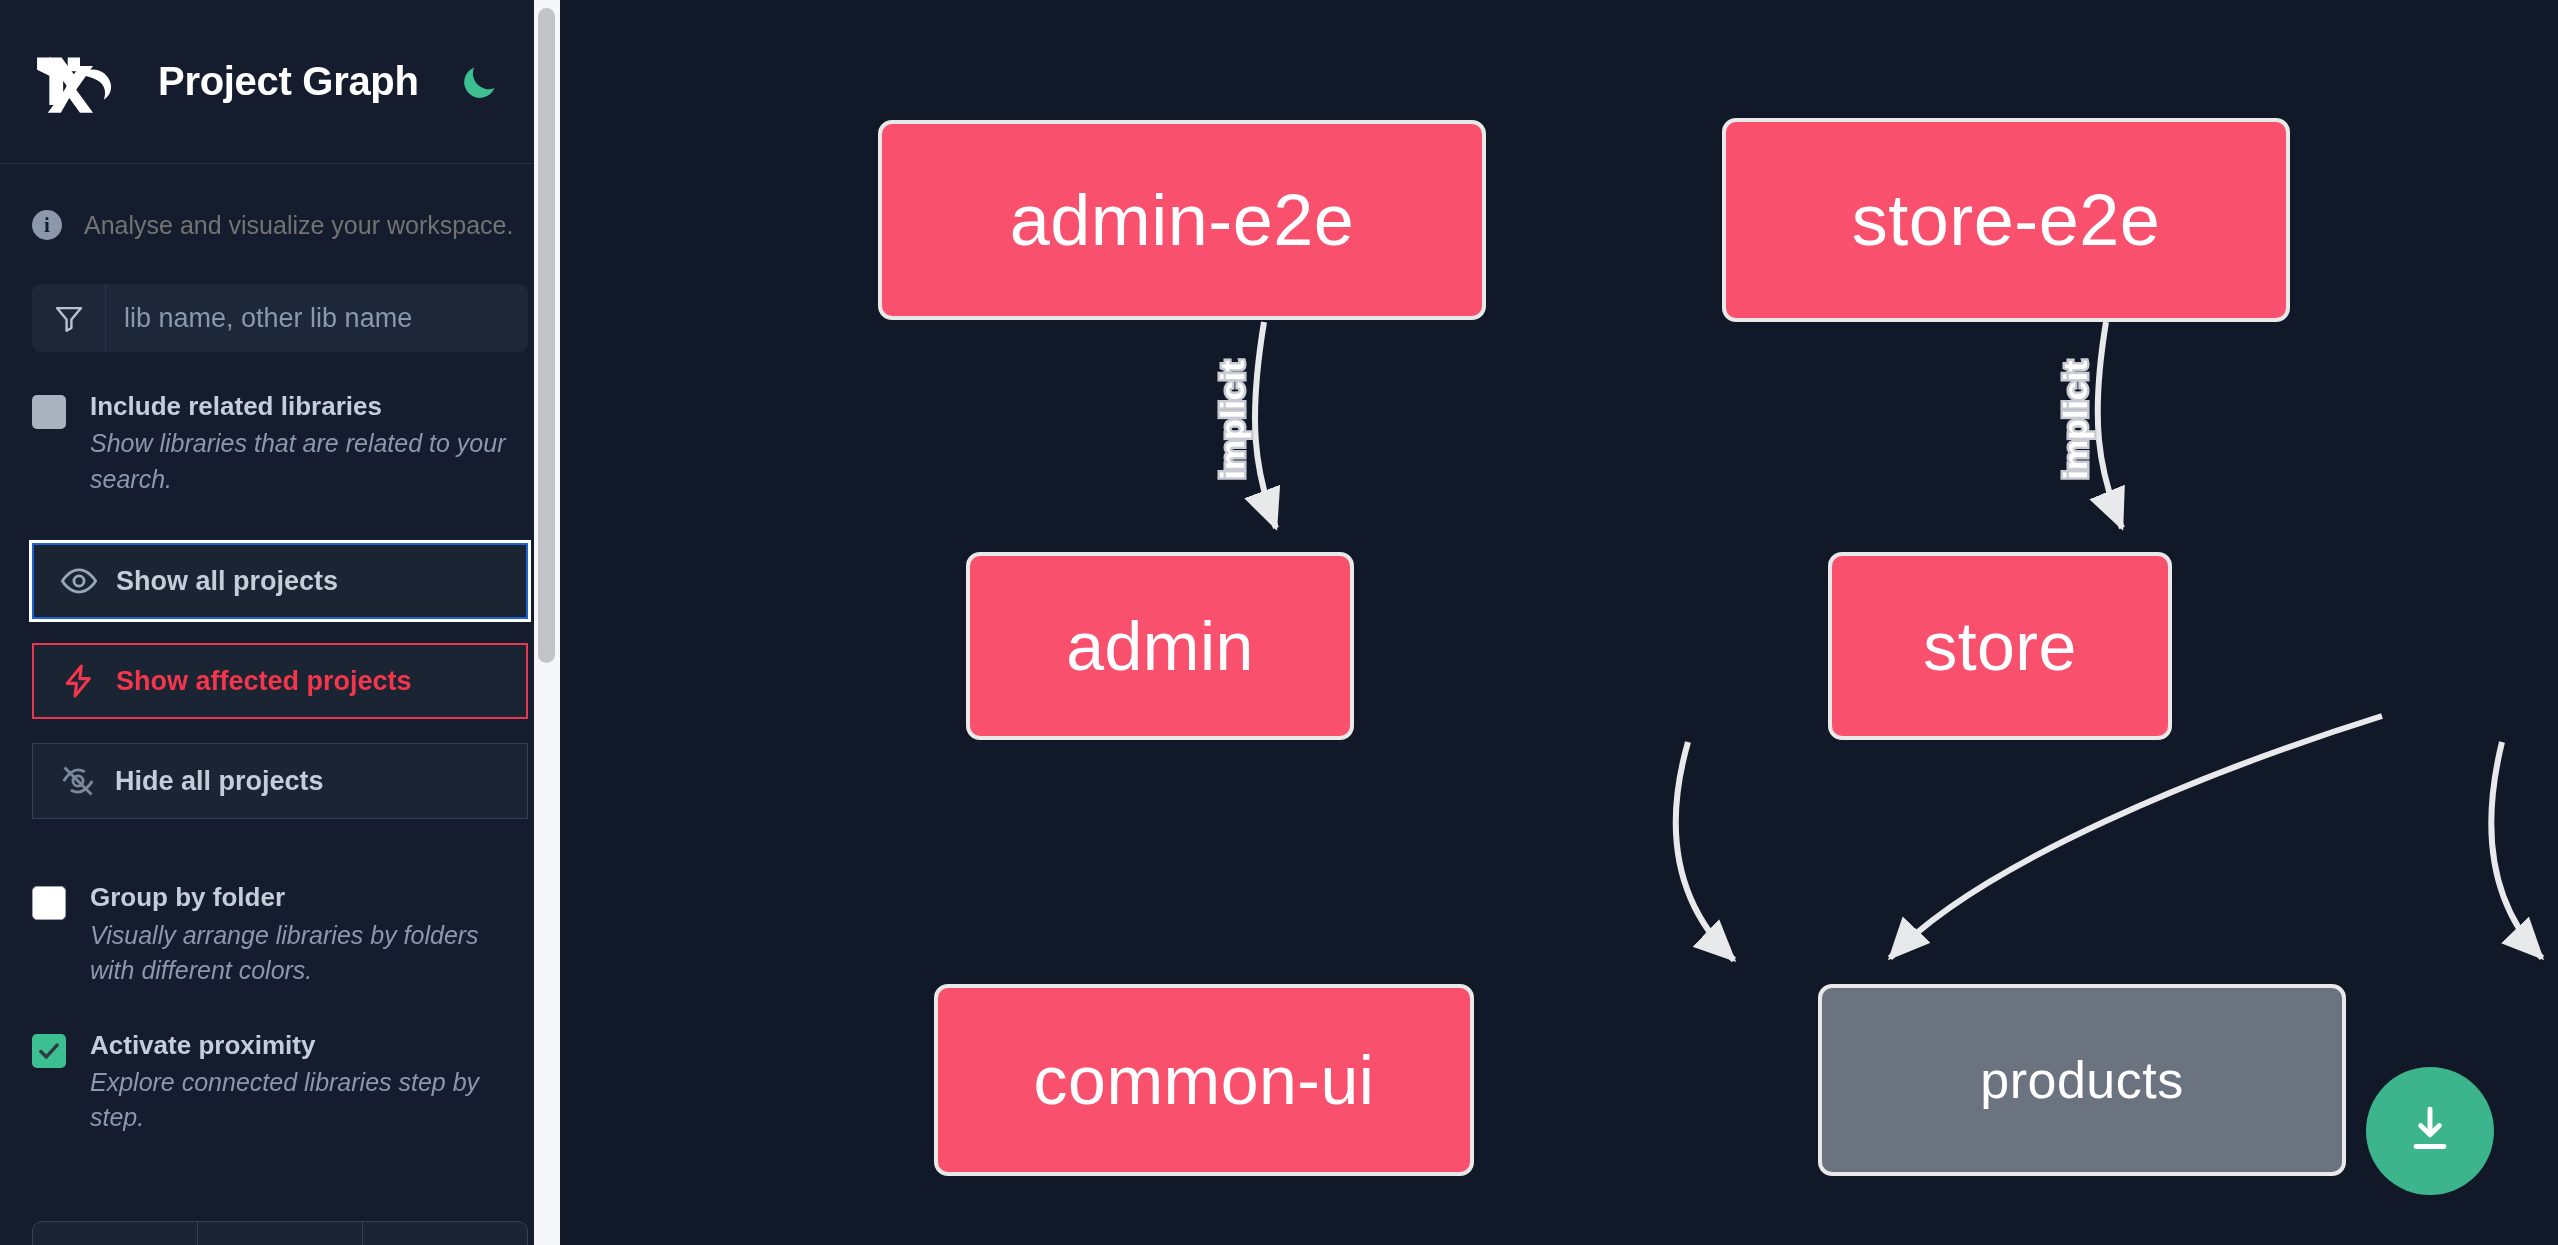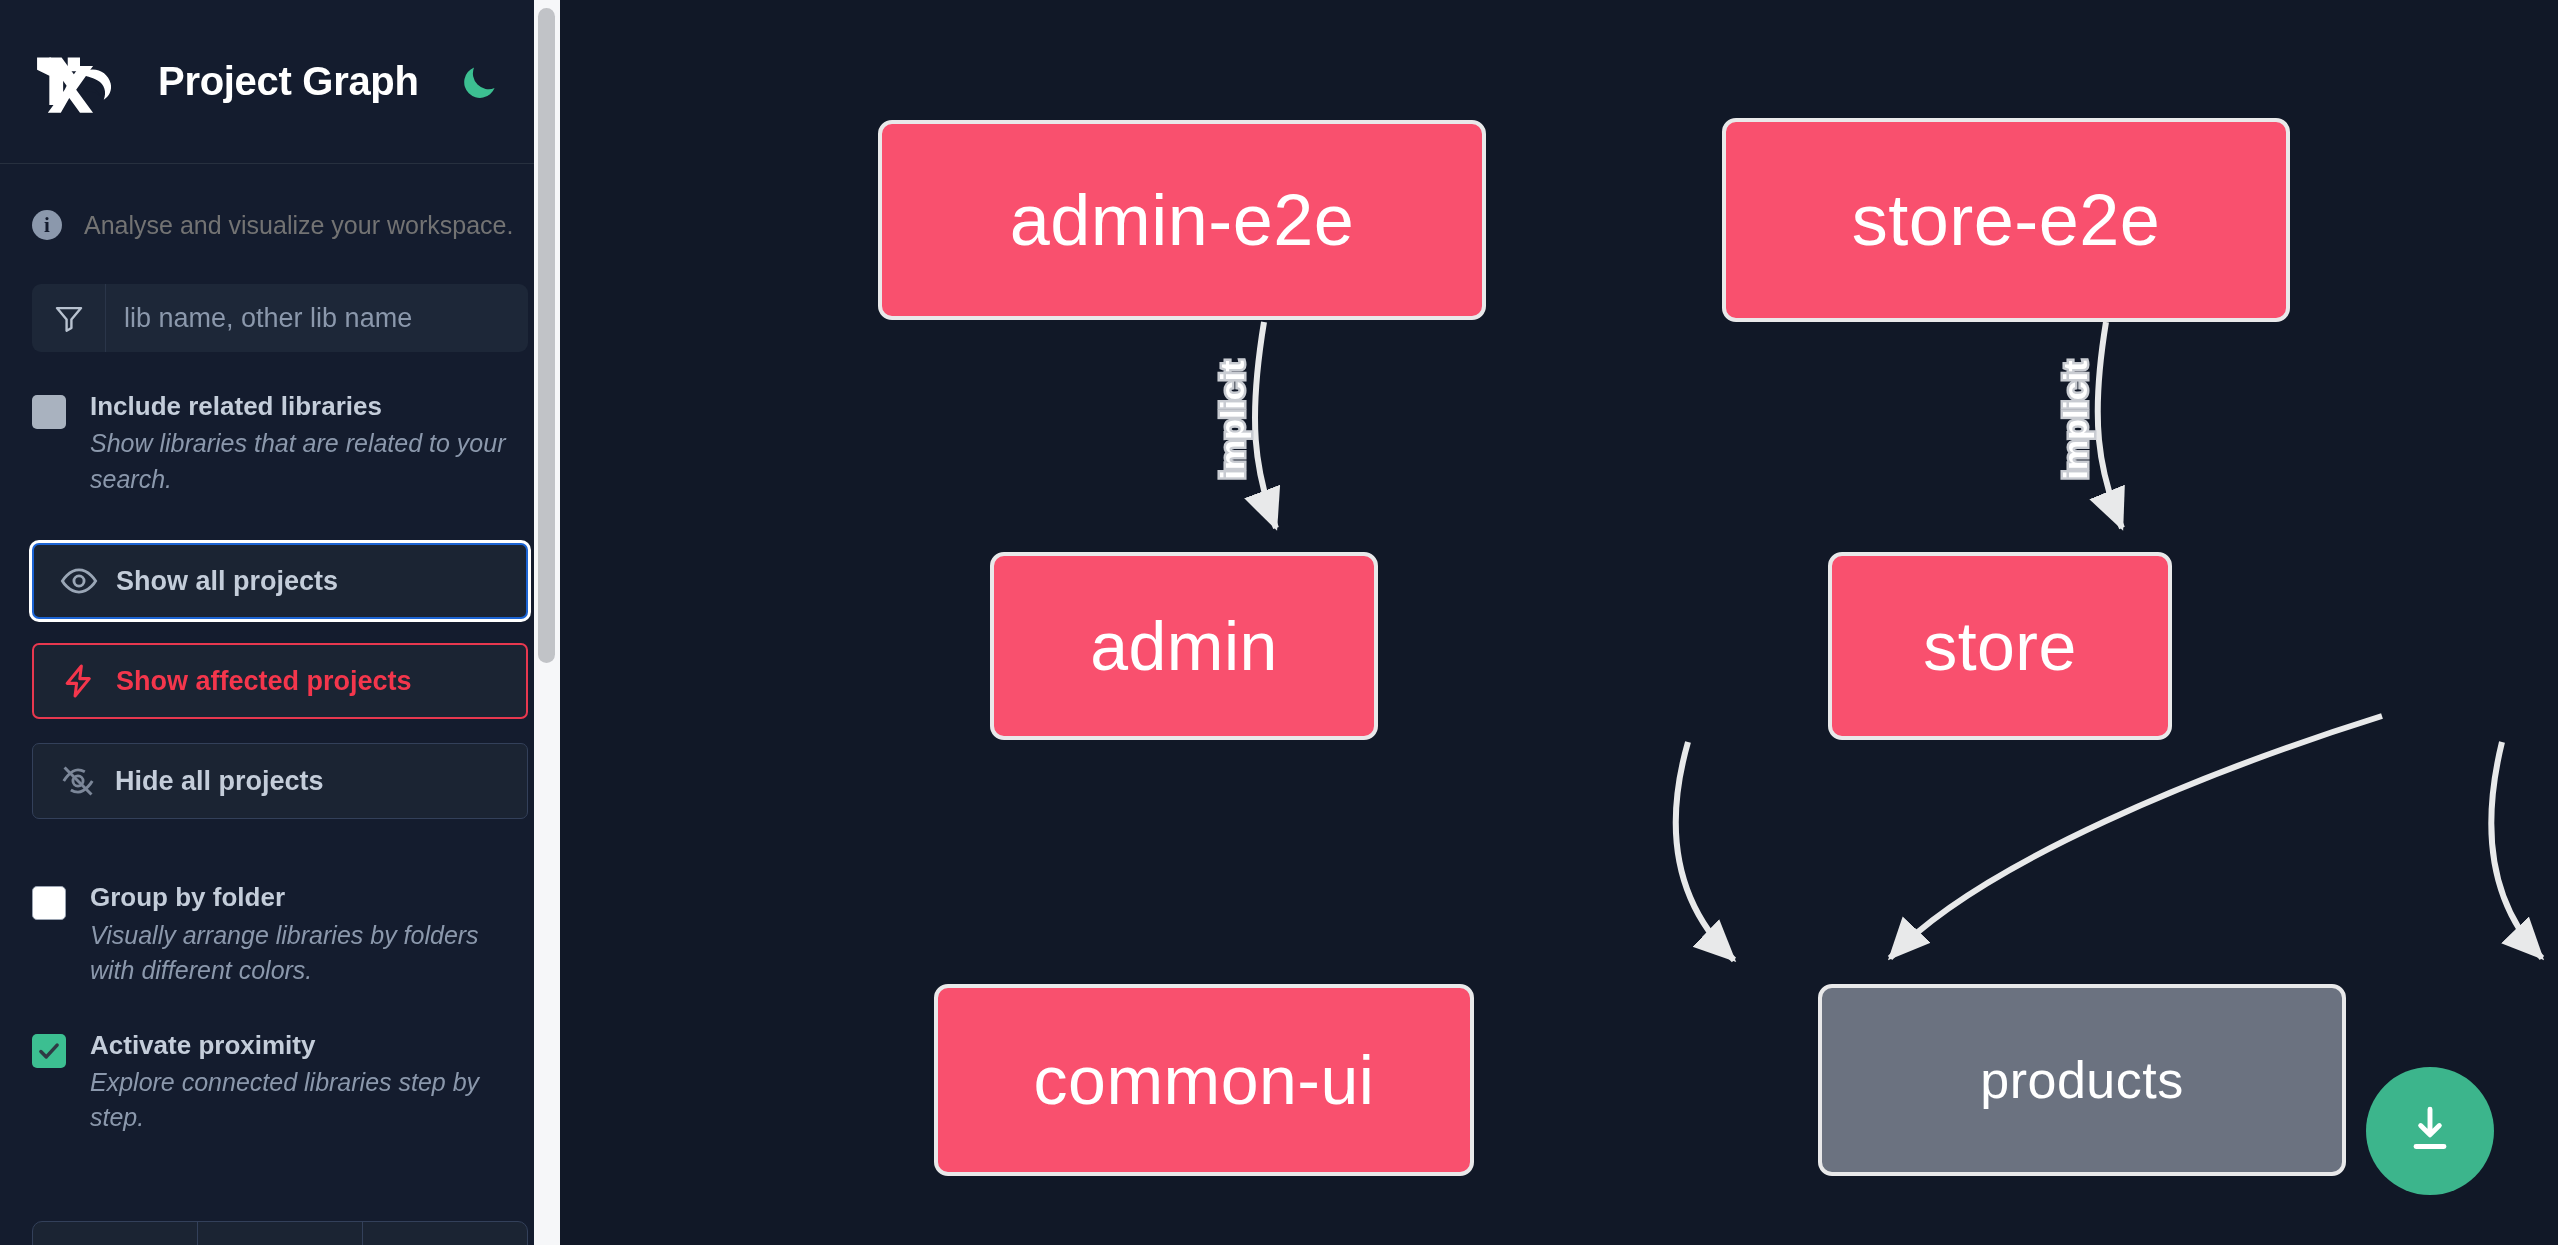--- a/index.html
+++ b/index.html
@@ -116,21 +116,21 @@
     line-height: 1.42;
     margin-top: 3px;
     max-width: 420px;
     font-style: italic;
   }
   .spacer-md { height: 38px; }
 
   
   .btn {
     height: 76px;
-    border-radius: 7px;
+    border-radius: 0;
     display: flex; align-items: center;
     padding: 0 26px;
     margin-bottom: 24px;
     background: #1b2433;
     cursor: pointer;
   }
   .btn .bi { width: 46px; flex: 0 0 46px; display:flex; align-items:center; }
   .btn .blabel { font-size: 27px; font-weight: 700; margin-left: 10px; }
   .btn-show-all {
     border: 2px solid #1c64d4;
@@ -347,21 +347,21 @@
     </svg>
 
     <div class="node" style="left:318px; top:120px; width:608px; height:200px; background:#f9506e;">
       <span class="node-label" style="font-size:72px">admin-e2e</span>
     </div>
 
     <div class="node" style="left:1162px; top:118px; width:568px; height:204px; background:#f9506e;">
       <span class="node-label" style="font-size:72px">store-e2e</span>
     </div>
 
-    <div class="node" style="left:430px; top:552px; width:388px; height:188px; background:#f9506e;">
+    <div class="node" style="left:406px; top:552px; width:388px; height:188px; background:#f9506e;">
       <span class="node-label" style="font-size:68px">admin</span>
     </div>
 
     <div class="node" style="left:1268px; top:552px; width:344px; height:188px; background:#f9506e;">
       <span class="node-label" style="font-size:68px">store</span>
     </div>
 
     <div class="node" style="left:374px; top:984px; width:540px; height:192px; background:#f9506e;">
       <span class="node-label" style="font-size:68px">common-ui</span>
     </div>

